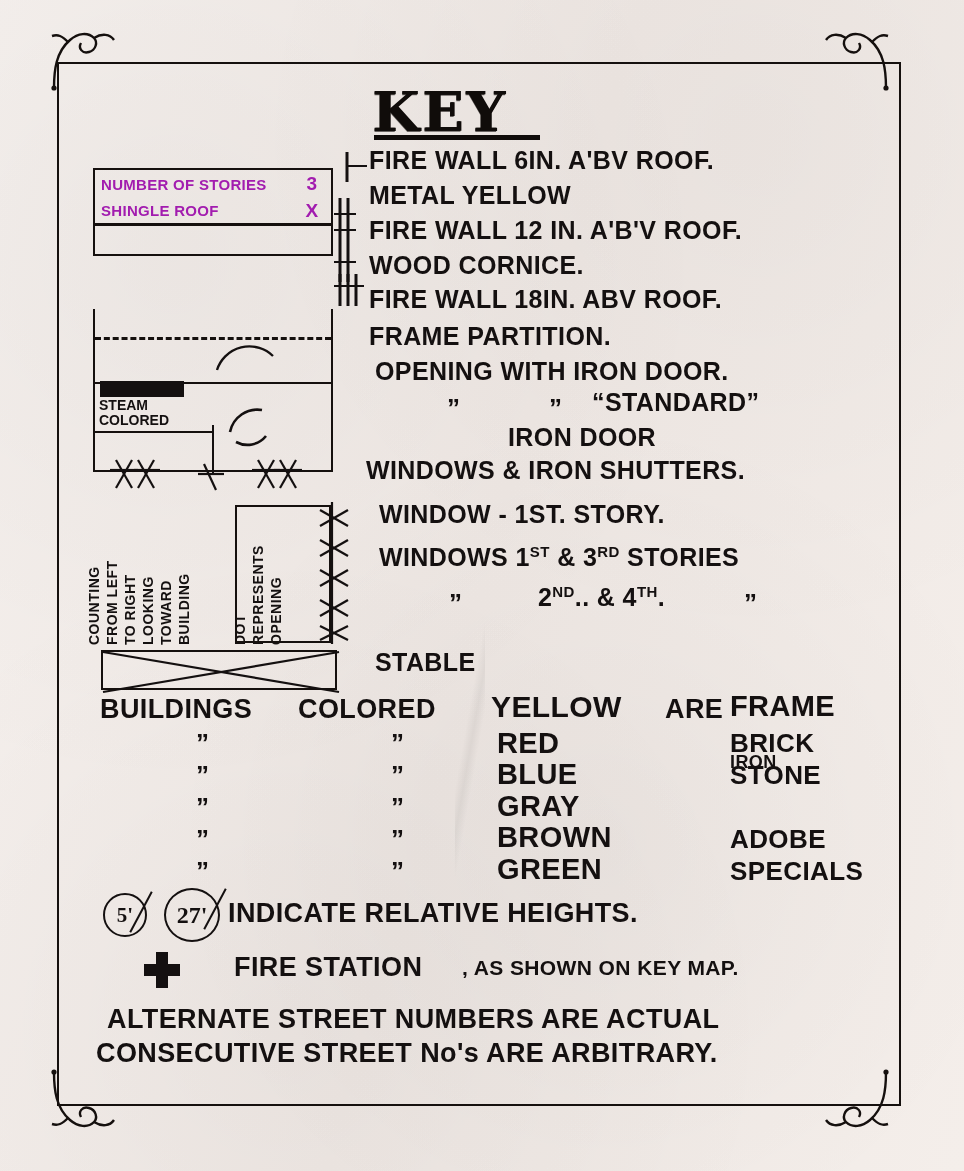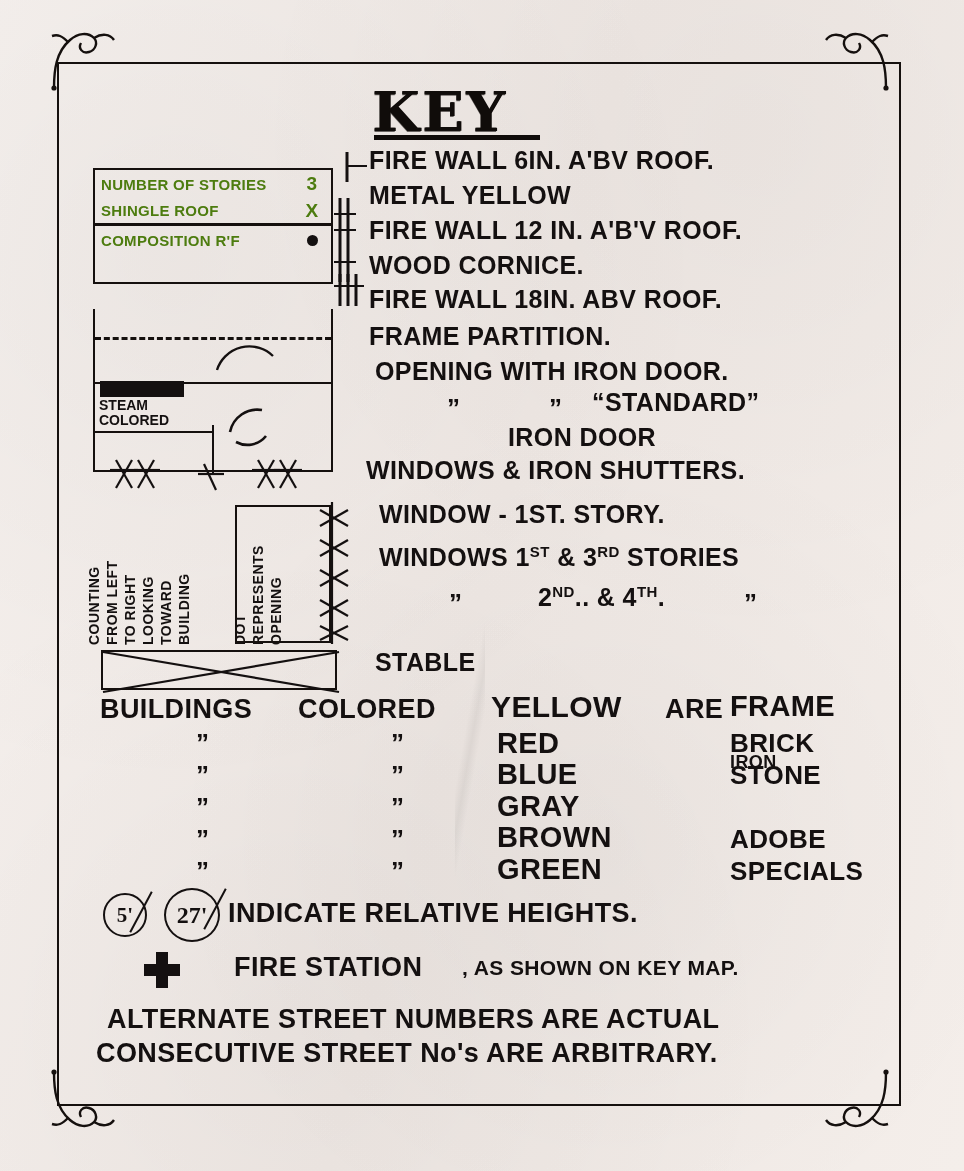--- a/index.html
+++ b/index.html
@@ -115,21 +115,21 @@
   }
   .symrow {
     display: flex;
     align-items: center;
     height: 28px;
     padding: 0 6px;
     box-sizing: border-box;
     font-size: 15px;
     font-weight: 700;
     letter-spacing: 0.3px;
-    color: #4d7c0f;
+    color: #a21caf;
   }
   .symrow .txt { flex: 1; }
   .symrow .val { width: 26px; text-align: center; font-size: 19px; }
   .thick-b  { border-bottom: 3px solid #15100e; }
   .dot {
     display: inline-block;
     width: 11px; height: 11px;
     border-radius: 50%;
     background: #141010;
   }
@@ -313,24 +313,20 @@
 <div class="key-title-underline"></div>
 
 <div class="symtable">
   <div class="symrow">
     <span class="txt">NUMBER OF STORIES</span>
     <span class="val">3</span>
   </div>
   <div class="symrow thick-b">
     <span class="txt">SHINGLE ROOF</span>
     <span class="val">X</span>
-  </div>
-  <div class="symrow">
-    <span class="txt">COMPOSITION R'F</span>
-    <span class="val"><span class="dot"></span></span>
   </div>
   <div class="symrow"></div>
 </div>
 
 <div class="planbox"></div>
 <div class="dashline"></div>
 <div class="solidline"></div>
 <div class="solidline2"></div>
 <div class="boiler"></div>
 <div class="boiler-lbl">

